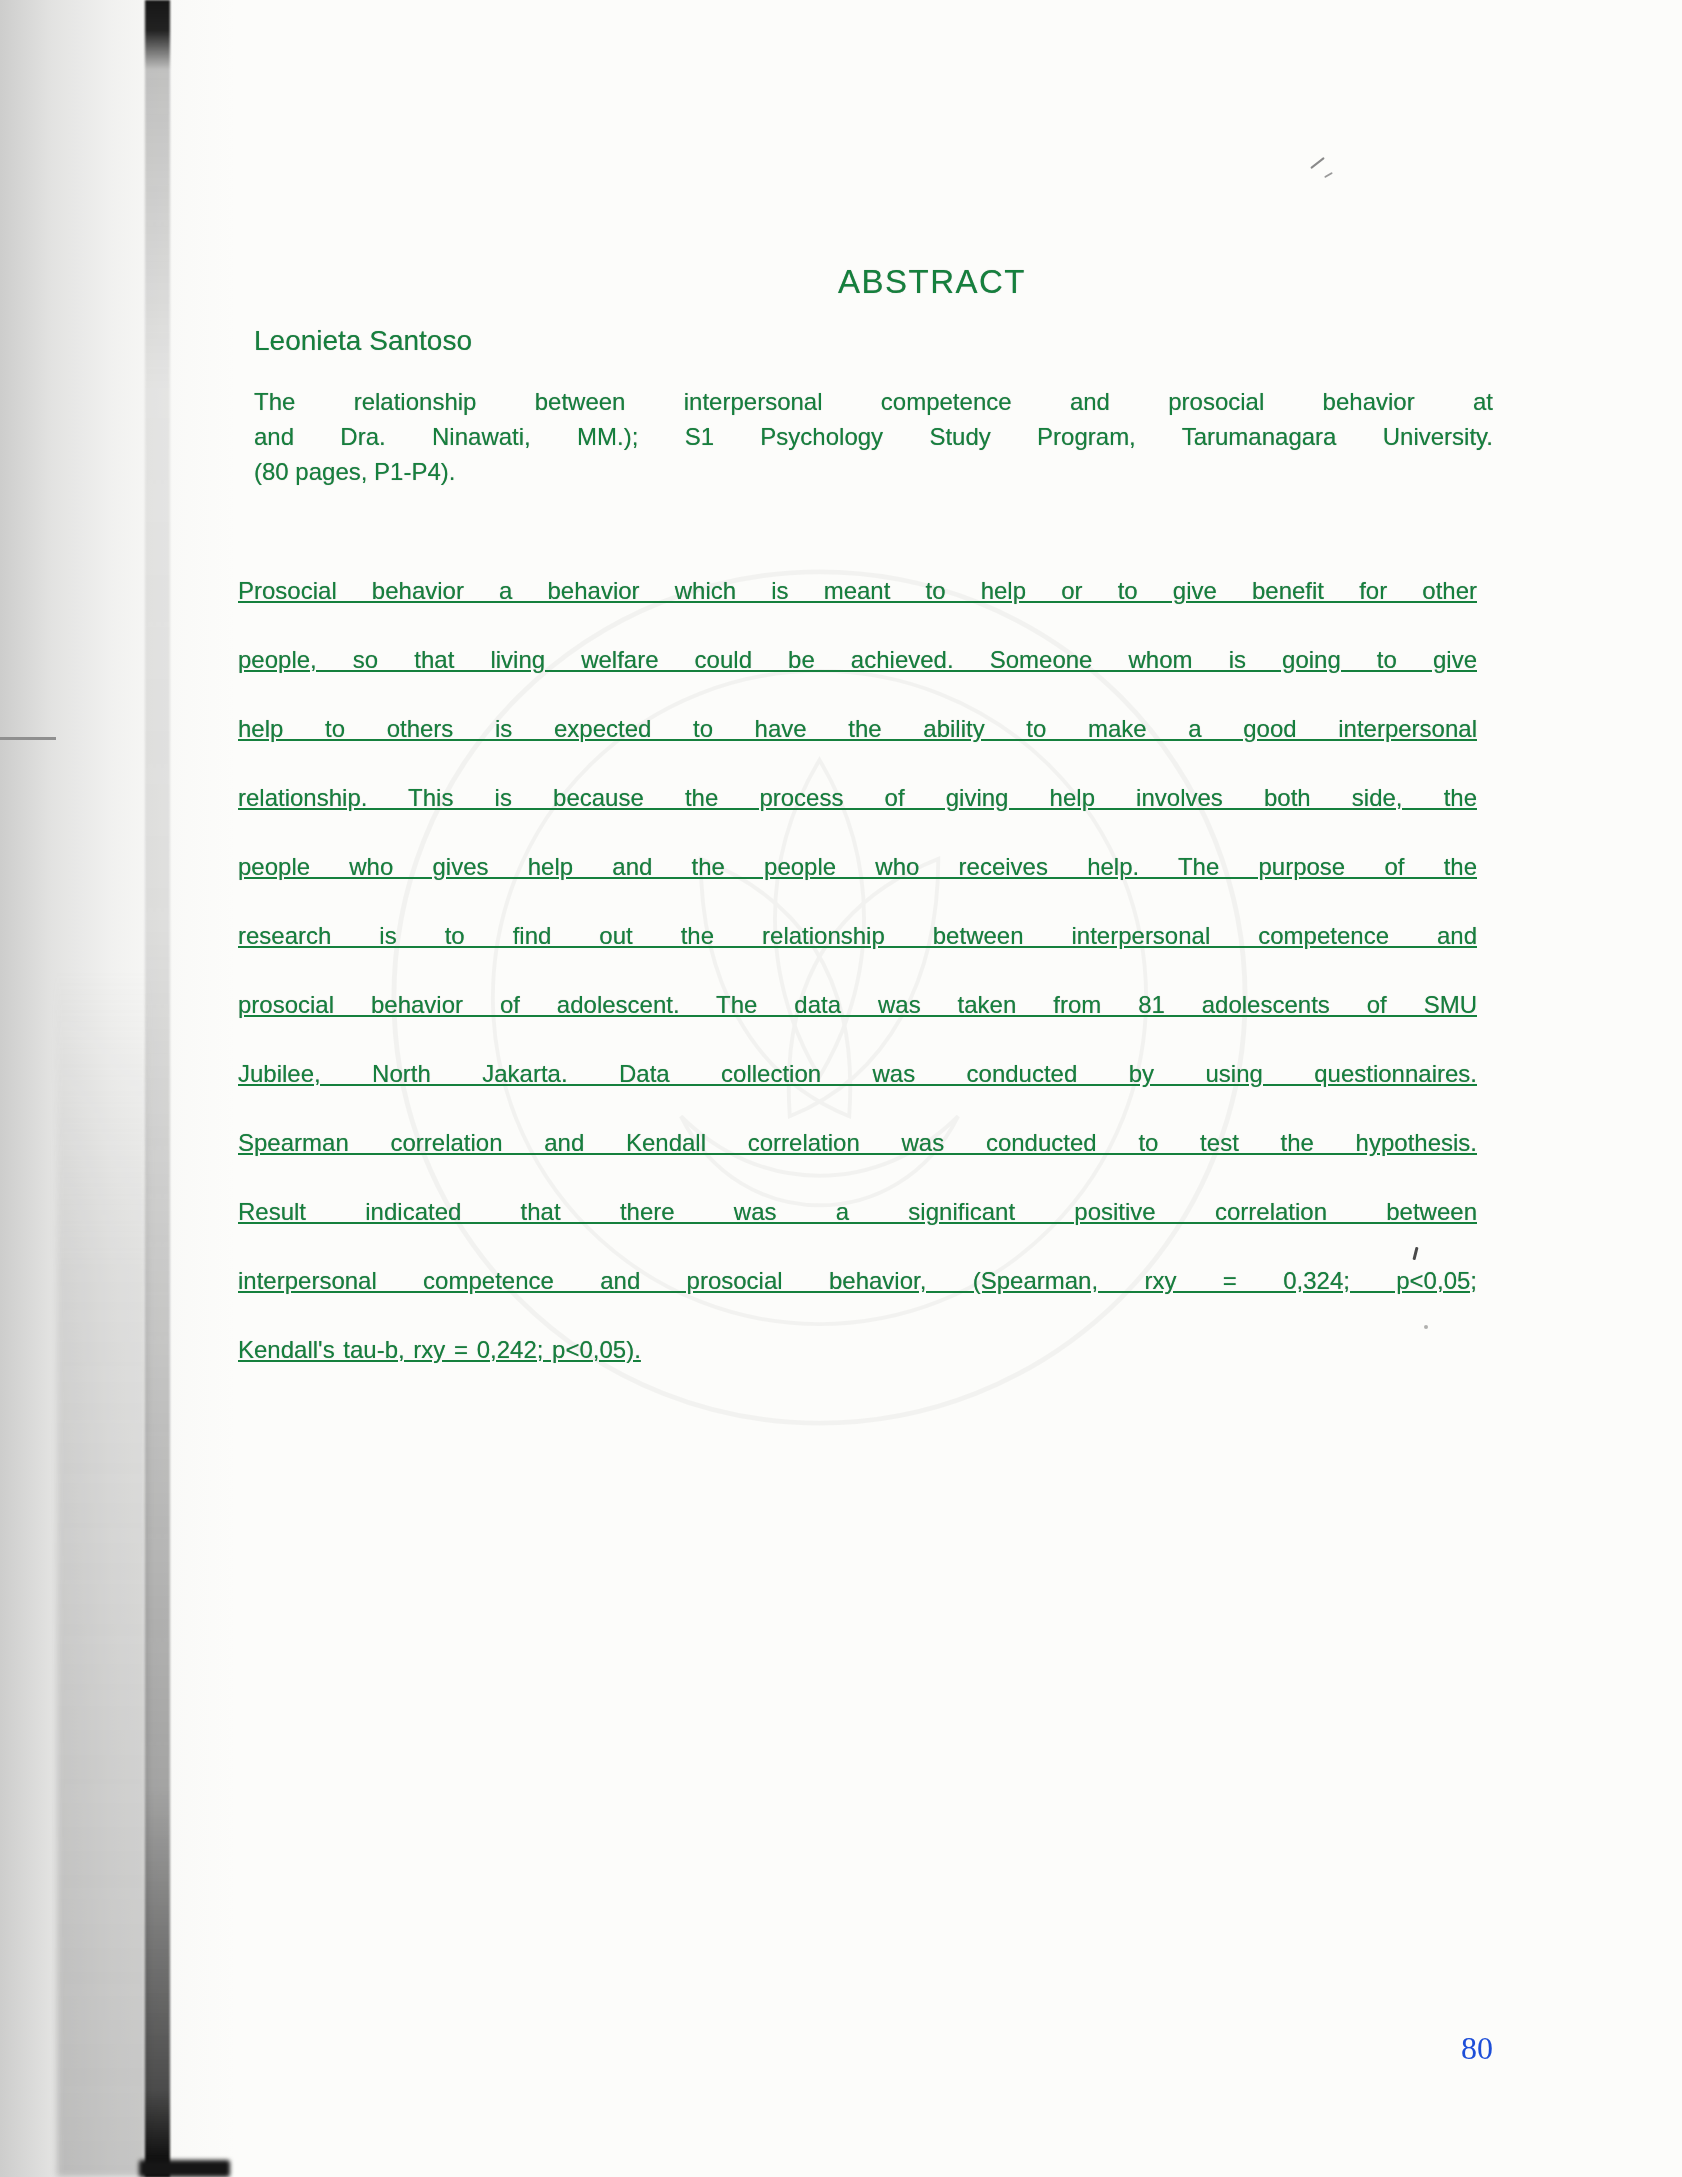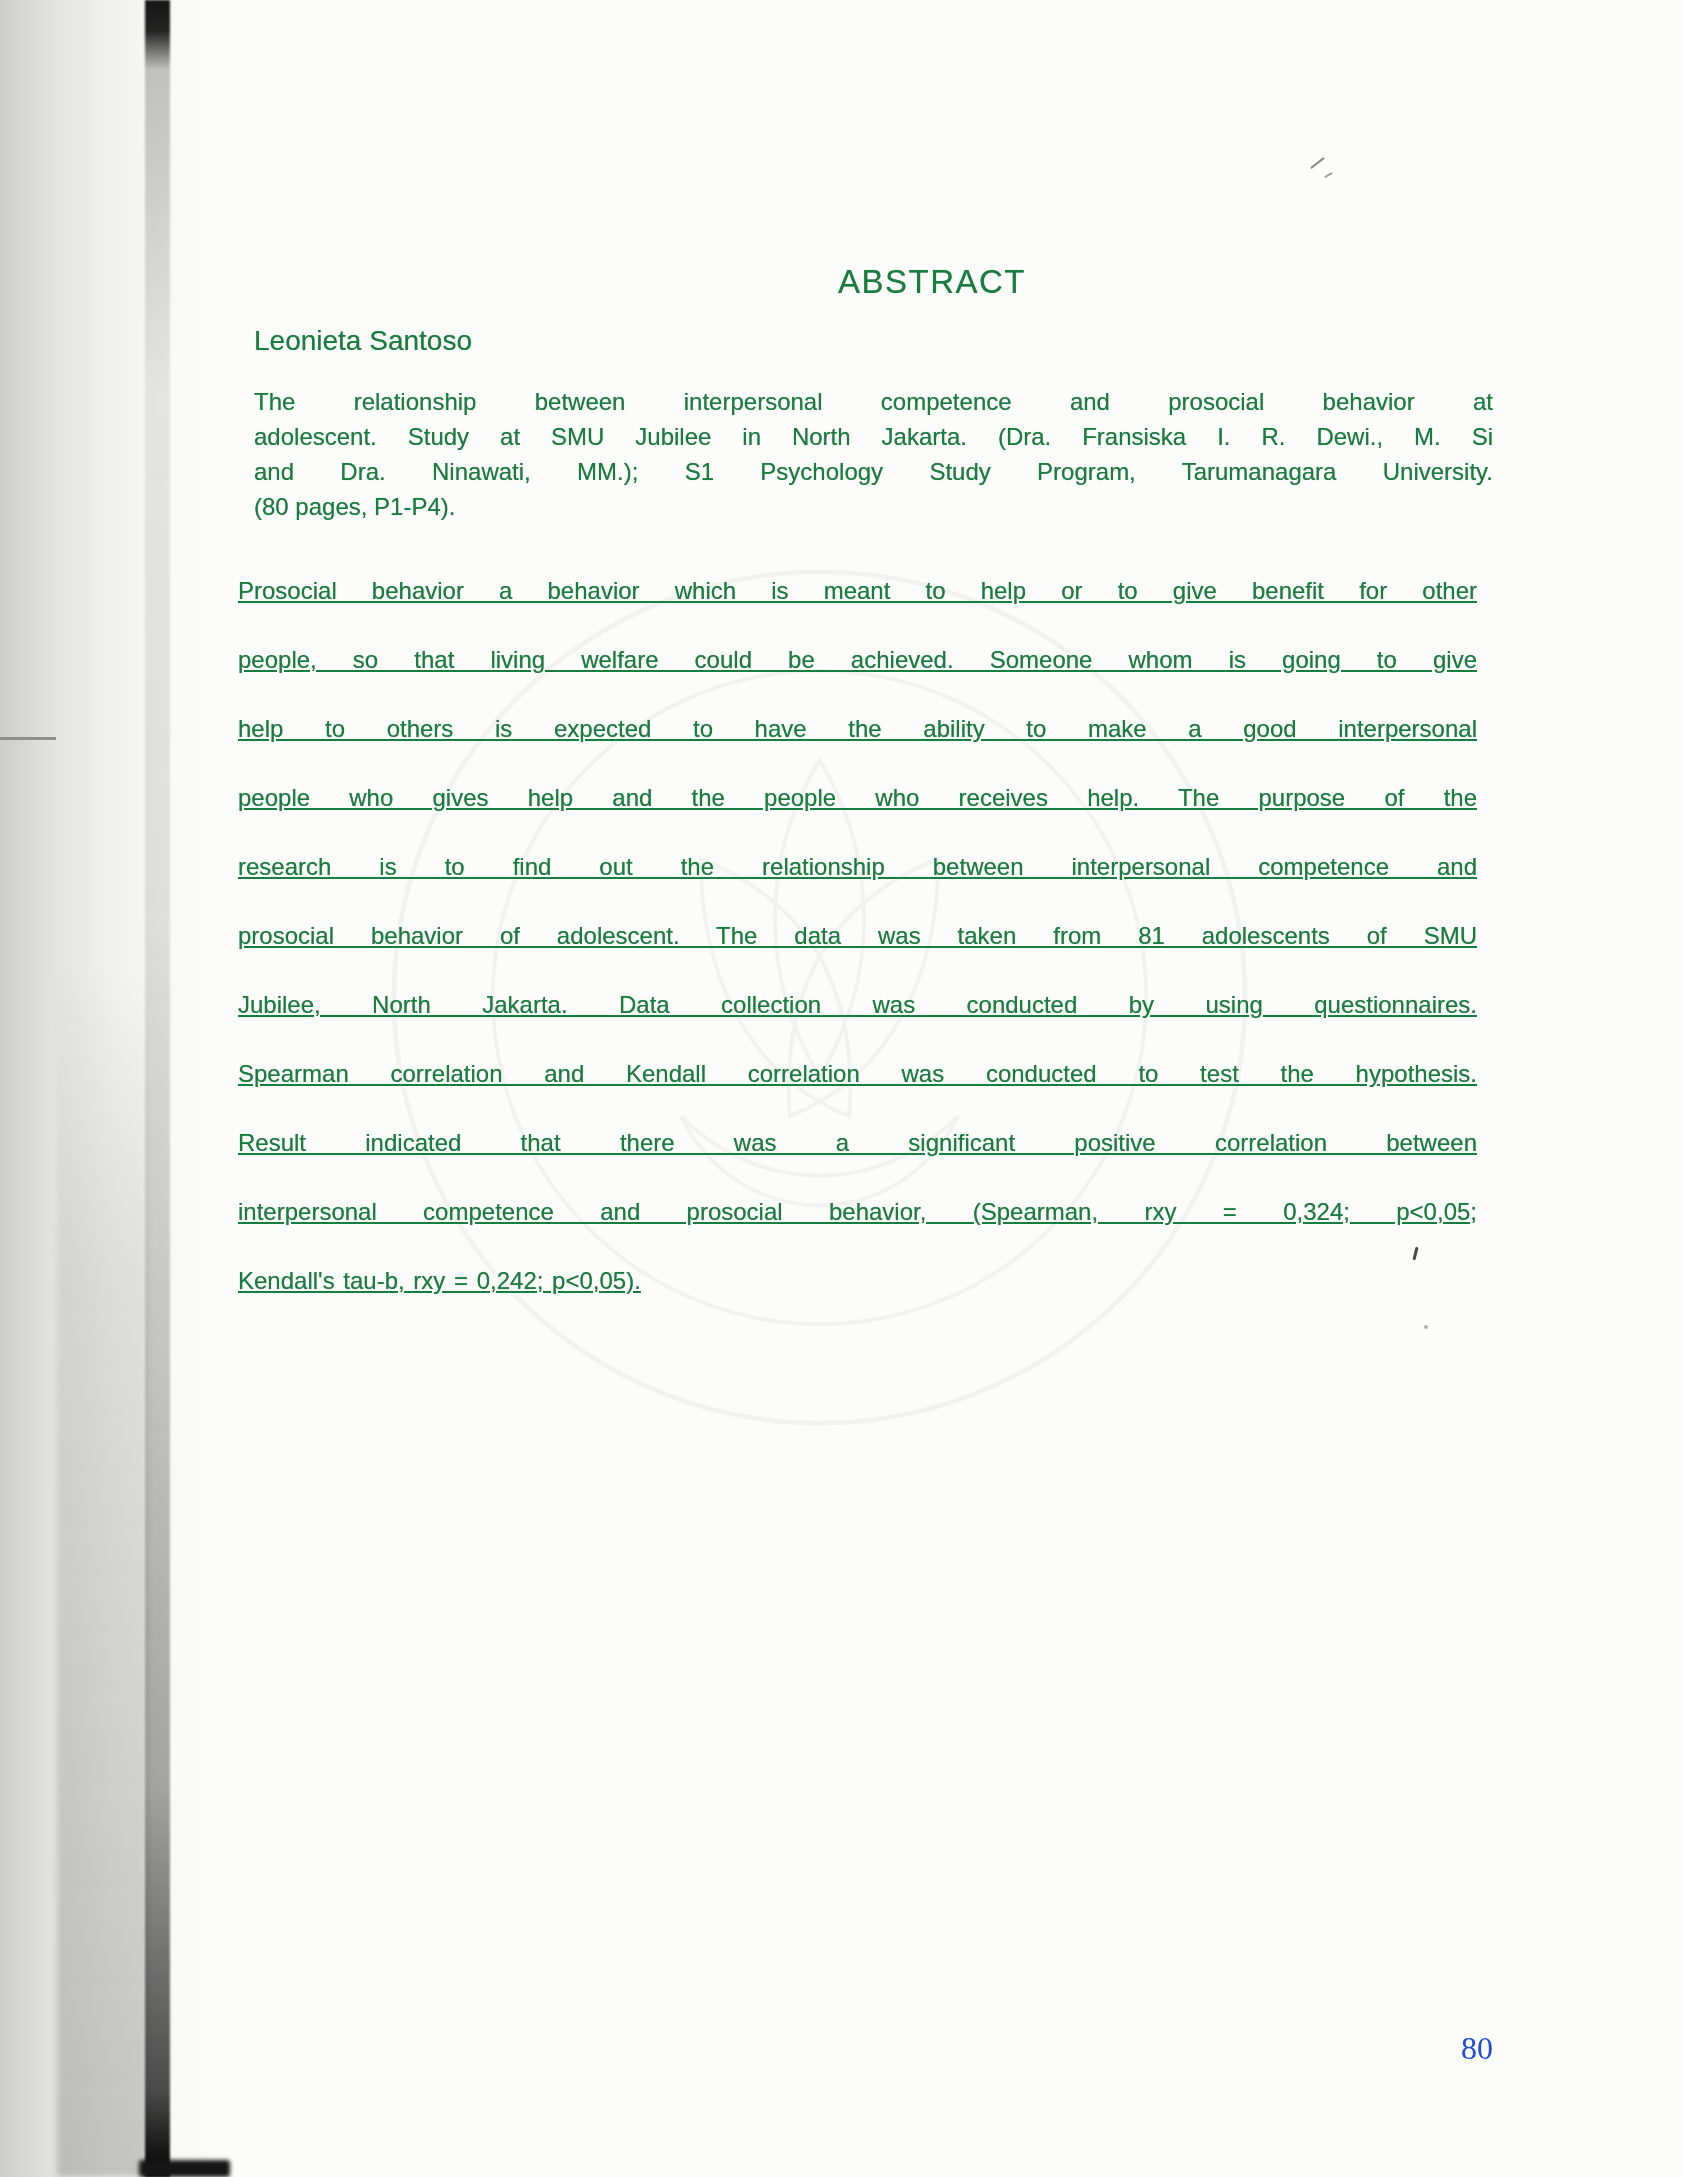--- a/index.html
+++ b/index.html
@@ -133,28 +133,28 @@
       <path d="M320 300 C 420 340, 480 420, 470 560 C 370 520, 320 420, 320 300 Z" fill="none" stroke="#55534e" stroke-width="4"></path>
       <path d="M560 300 C 460 340, 400 420, 410 560 C 510 520, 560 420, 560 300 Z" fill="none" stroke="#55534e" stroke-width="4"></path>
       <path d="M300 560 C 380 640, 500 640, 580 560 C 520 680, 360 680, 300 560 Z" fill="none" stroke="#55534e" stroke-width="4"></path>
     </svg>
   </div>
 
   <div class="doc-title ink">ABSTRACT</div>
   <div class="doc-author ink">Leonieta Santoso</div>
   <div class="citation-block ink">
       <div class="jline">The relationship between interpersonal competence and prosocial behavior at</div>
-      <div class="jline">adolescent. Study at SMU Jubilee in North Jakarta. (Dra. Fransiska I. R. Dewi., M. Si</div>
       <div class="jline">and Dra. Ninawati, MM.); S1 Psychology Study Program, Tarumanagara University.</div>
       <div class="jline last">(80 pages, P1-P4).</div>
     </div>
   <div class="abstract-block ink">
       <div class="jline">Prosocial behavior a behavior which is meant to help or to give benefit for other</div>
       <div class="jline">people, so that living welfare could be achieved. Someone whom is going to give</div>
       <div class="jline">help to others is expected to have the ability to make a good interpersonal</div>
+      <div class="jline">relationship. This is because the process of giving help involves both side, the</div>
       <div class="jline">people who gives help and the people who receives help. The purpose of the</div>
       <div class="jline">research is to find out the relationship between interpersonal competence and</div>
       <div class="jline">prosocial behavior of adolescent. The data was taken from 81 adolescents of SMU</div>
       <div class="jline">Jubilee, North Jakarta. Data collection was conducted by using questionnaires.</div>
       <div class="jline">Spearman correlation and Kendall correlation was conducted to test the hypothesis.</div>
       <div class="jline">Result indicated that there was a significant positive correlation between</div>
       <div class="jline">interpersonal competence and prosocial behavior, (Spearman, rxy = 0,324; p&lt;0,05;</div>
       <div class="jline last">Kendall's tau-b, rxy = 0,242; p&lt;0,05).</div>
     </div>
   <div class="page-number">80</div>

